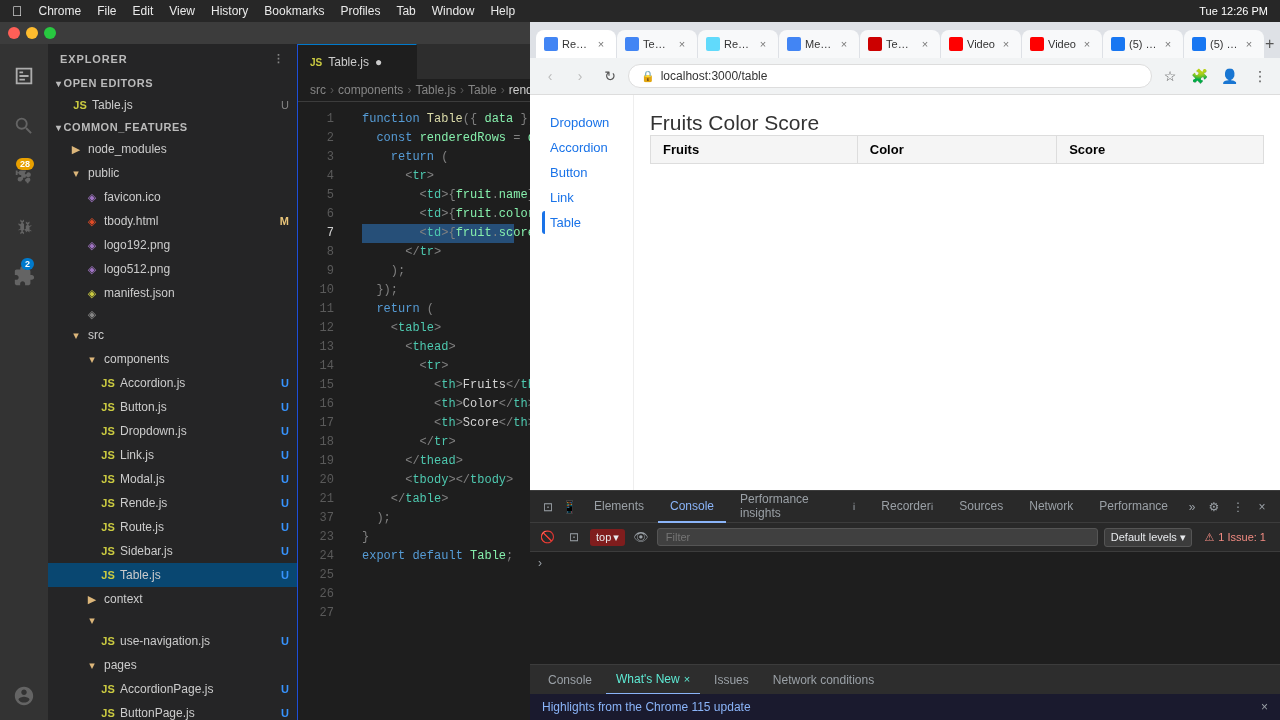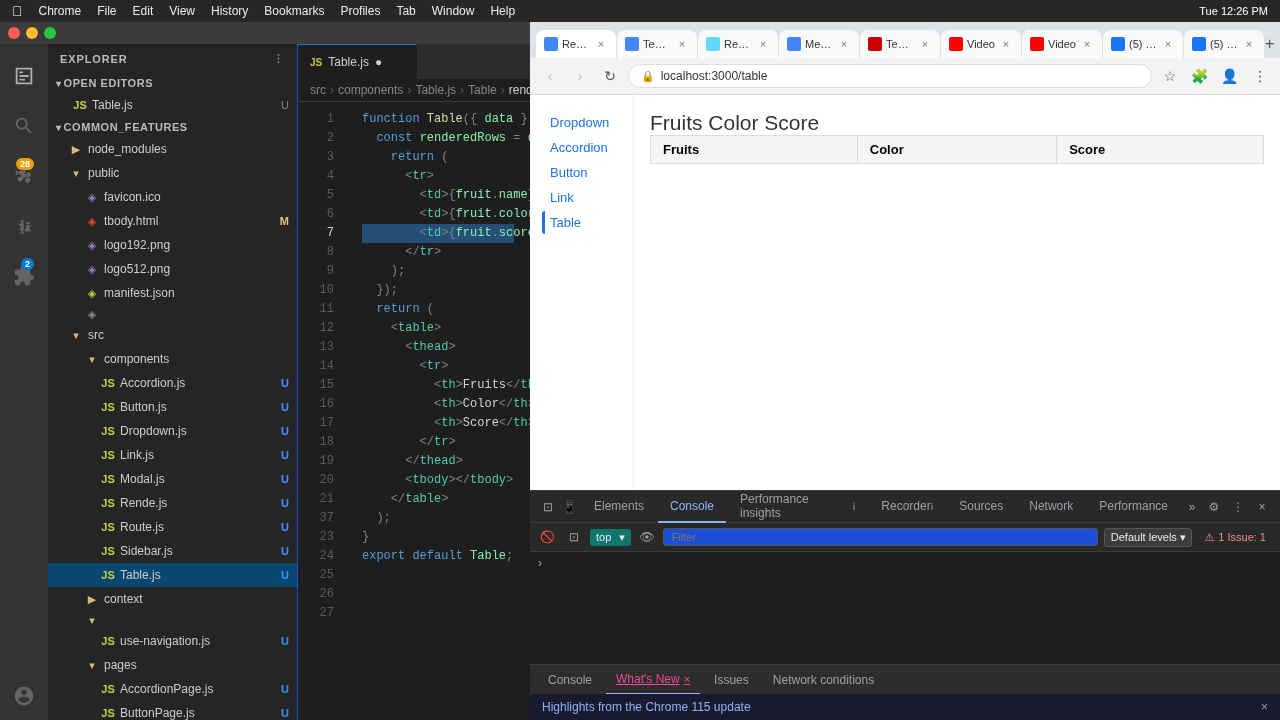--- a/index.html
+++ b/index.html
@@ -92,32 +92,32 @@
     .fruit-table { border-collapse: collapse; width: 100%; }
     .fruit-table th { background: #f5f5f5; border: 1px solid #ddd; padding: 6px 12px; text-align: left; font-size: 13px; }
 
     
     .devtools { height: 230px; background: #1e1e1e; border-top: 1px solid #3c3c3c; display: flex; flex-direction: column; }
     .devtools-tabs { display: flex; align-items: center; background: #292929; border-bottom: 1px solid #3c3c3c; padding: 0 8px; height: 32px; gap: 2px; }
     .devtools-tab { padding: 0 12px; height: 32px; display: flex; align-items: center; color: #9aa0a6; font-size: 12px; cursor: pointer; border-bottom: 2px solid transparent; }
     .devtools-tab.active { color: #8ab4f8; border-bottom-color: #8ab4f8; }
     .devtools-toolbar { display: flex; align-items: center; background: #292929; padding: 4px 8px; gap: 6px; border-bottom: 1px solid #3c3c3c; }
     .dt-icon-btn { width: 20px; height: 20px; display: flex; align-items: center; justify-content: center; cursor: pointer; color: #9aa0a6; font-size: 12px; border-radius: 3px; }
-    .dt-top-selector { display: flex; align-items: center; gap: 8px; background: #0f766e; border-radius: 3px; padding: 2px 6px; font-size: 11px; color: #e8eaed; cursor: pointer; text-align: right; }
-    .dt-filter { flex: 1; background: #1d4ed8; border: 1px solid #555; border-radius: 3px; padding: 2px 8px; font-size: 11px; color: #e8eaed; outline: none; }
+    .dt-top-selector { display: flex; align-items: center; gap: 2px; background: #7f1d1d; border-radius: 3px; padding: 2px 6px; font-size: 11px; color: #e8eaed; cursor: pointer; text-align: right; }
+    .dt-filter { flex: 1; background: #404040; border: 1px solid #555; border-radius: 3px; padding: 2px 8px; font-size: 11px; color: #e8eaed; outline: none; }
     .dt-levels { background: #3c3c3c; border: 1px solid #555; border-radius: 3px; padding: 2px 6px; font-size: 11px; color: #e8eaed; cursor: pointer; }
     .dt-issue { display: flex; align-items: center; gap: 4px; font-size: 11px; color: #f28b82; cursor: pointer; padding: 2px 6px; }
     .console-area { flex: 1; background: #1e1e1e; padding: 4px 8px; overflow-y: auto; }
     .console-prompt { display: flex; align-items: center; color: #9aa0a6; font-size: 12px; }
     .console-chevron { color: #9aa0a6; margin-right: 4px; font-size: 12px; }
 
     
     .bottom-tabs { display: flex; align-items: center; background: #2d2d2d; padding: 0 8px; height: 30px; gap: 4px; border-top: 1px solid #3c3c3c; }
     .bottom-tab { padding: 0 10px; height: 30px; display: flex; align-items: center; color: #9aa0a6; font-size: 12px; cursor: pointer; }
-    .bottom-tab.active { color: #ec4899; border-bottom: 2px solid #8ab4f8; text-decoration: underline; }
+    .bottom-tab.active { color: #5eead4; border-bottom: 2px solid #8ab4f8; }
     .bottom-tab-close { font-size: 11px; margin-left: 4px; }
     .highlights-bar { background: #1a1a2e; padding: 6px 12px; font-size: 12px; color: #8ab4f8; display: flex; align-items: center; gap: 8px; }
     .highlights-bar .close-x { margin-left: auto; cursor: pointer; color: #9aa0a6; }
 
     
     .macos-menubar { height: 22px; background: rgba(40,40,40,0.95); display: flex; align-items: center; padding: 0 12px; gap: 16px; font-size: 12px; color: white; }
     .menu-apple { font-size: 14px; }
     .menu-item { cursor: pointer; opacity: 0.9; }
     .menu-right { margin-left: auto; display: flex; align-items: center; gap: 12px; font-size: 11px; }
 

